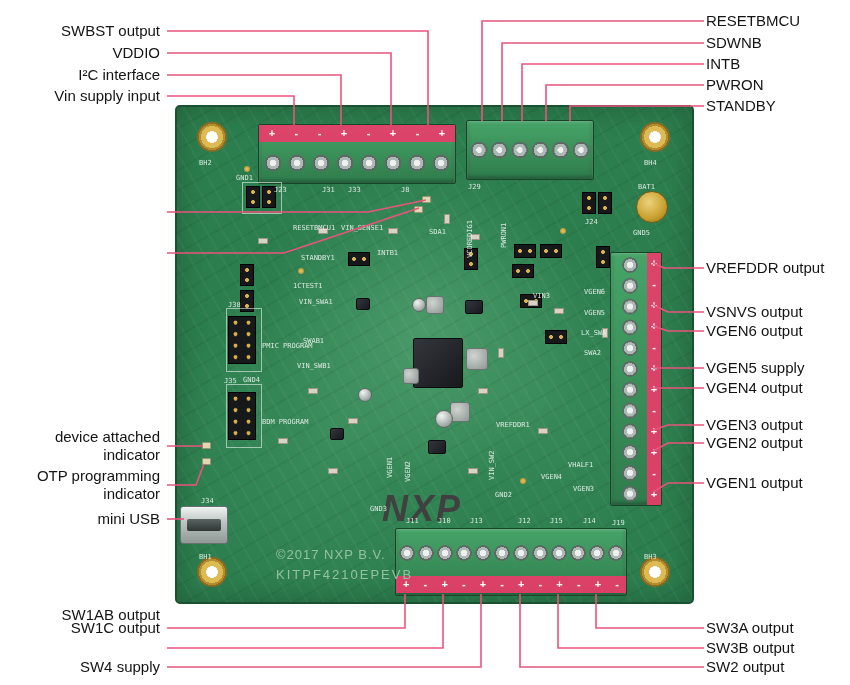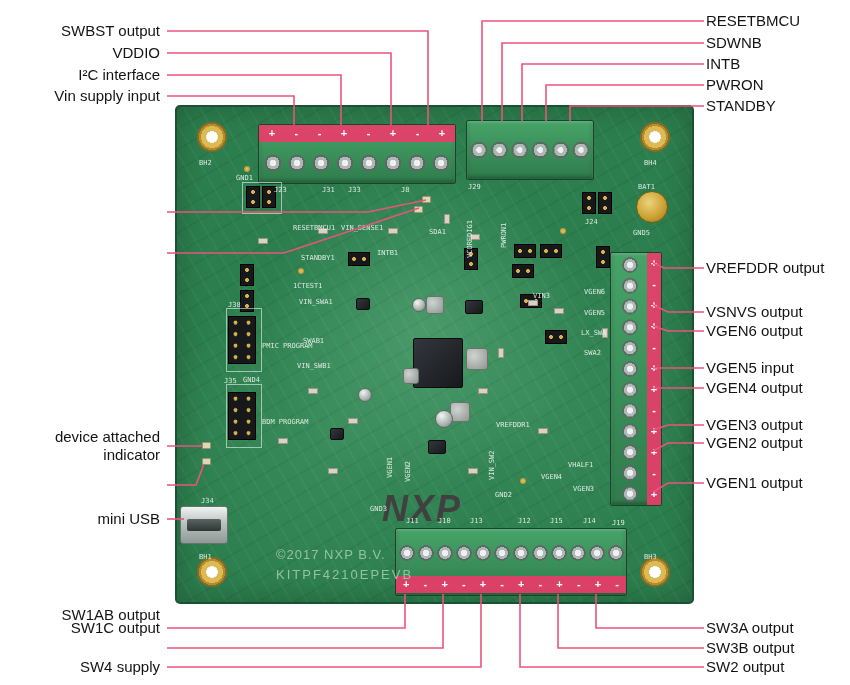--- a/index.html
+++ b/index.html
@@ -300,26 +300,27 @@
   <div class="lbl r" style="right:690px;top:66px">I²C interface</div>
   <div class="lbl r" style="right:690px;top:87px">Vin supply input</div>
 
   <div class="lbl l" style="left:706px;top:12px">RESETBMCU</div>
   <div class="lbl l" style="left:706px;top:34px">SDWNB</div>
   <div class="lbl l" style="left:706px;top:55px">INTB</div>
   <div class="lbl l" style="left:706px;top:76px">PWRON</div>
   <div class="lbl l" style="left:706px;top:97px">STANDBY</div>
 
   <div class="lbl r" style="right:690px;top:428px;width:118px">device attached indicator</div>
+  <div class="lbl r" style="right:690px;top:467px;width:140px">OTP programming indicator</div>
   <div class="lbl r" style="right:690px;top:510px">mini USB</div>
 
   <div class="lbl l" style="left:706px;top:259px">VREFDDR output</div>
   <div class="lbl l" style="left:706px;top:303px">VSNVS output</div>
   <div class="lbl l" style="left:706px;top:322px">VGEN6 output</div>
-  <div class="lbl l" style="left:706px;top:359px">VGEN5 input</div>
+  <div class="lbl l" style="left:706px;top:359px">VGEN5 supply</div>
   <div class="lbl l" style="left:706px;top:379px">VGEN4 output</div>
   <div class="lbl l" style="left:706px;top:416px">VGEN3 output</div>
   <div class="lbl l" style="left:706px;top:434px">VGEN2 output</div>
   <div class="lbl l" style="left:706px;top:474px">VGEN1 output</div>
 
   <div class="lbl r" style="right:690px;top:619px">SW1C output</div>
   <div class="lbl r" style="right:690px;top:606px">SW1AB output</div>
   <div class="lbl r" style="right:690px;top:658px">SW4 supply</div>
 
   <div class="lbl l" style="left:706px;top:619px">SW3A output</div>

